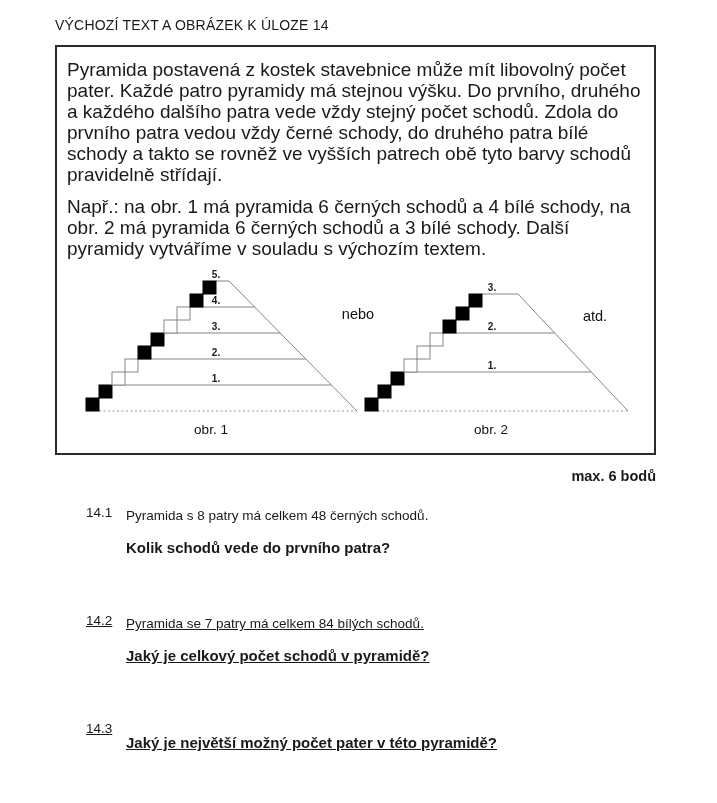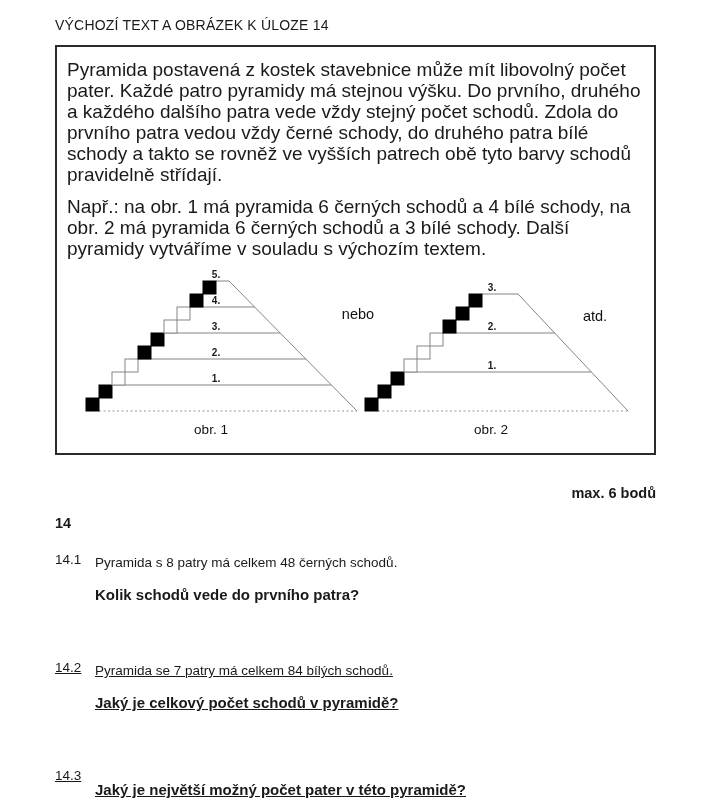--- a/index.html
+++ b/index.html
@@ -35,34 +35,35 @@
   svg.figures { display: block; margin-top: 0; }
   svg text { font-family: "Liberation Sans", sans-serif; }
   .step-black { fill: #000000; stroke: #000000; stroke-width: 1; }
   .step-white { fill: #ffffff; stroke: #858585; stroke-width: 1; }
   .edge      { stroke: #858585; stroke-width: 1; fill: none; }
   .dotted    { stroke: #979797; stroke-width: 1; stroke-dasharray: 2 2.5; }
   .floor-label { font-size: 10px; font-weight: bold; fill: #1a1a1a; text-anchor: middle; }
   .caption   { font-size: 13.5px; fill: #111111; text-anchor: middle; }
   .connector { font-size: 14.5px; fill: #111111; text-anchor: middle; }
   .max-points {
-    margin-top: 30px;
+    margin-top: 13px;
     text-align: right;
     font-size: 14.5px;
     font-weight: bold;
   }
   .task-number {
     margin-top: 14px;
     font-size: 14.5px;
     font-weight: bold;
   }
   .question {
     display: grid;
     grid-template-columns: 40px 1fr;
     align-items: start;
+    margin-left: 31px;
   }
   .question.first { margin-top: 21px; }
   .question.later { margin-top: 57px; text-decoration: underline; }
   .q-num { font-size: 13.5px; }
   .q-statement {
     margin: 0;
     font-size: 13.5px;
     line-height: 21px;
     max-width: 561px;
   }
@@ -128,21 +129,20 @@
           <rect x="402" y="33" width="13" height="13" class="step-black"></rect>
           <text x="424" y="173" class="caption">obr. 2</text>
         </g>
         <text x="291" y="58" class="connector">nebo</text>
         <text x="528" y="60" class="connector">atd.</text>
       </svg>
   </div>
 
   <div class="max-points">max. 6 bodů</div>
 
-  <div class="task-number">14</div>
 
   <div class="question first">
     <div class="q-num">14.1</div>
     <div class="q-body">
       <p class="q-statement">Pyramida s 8 patry má celkem 48 černých schodů.</p>
       <p class="q-prompt">Kolik schodů vede do prvního patra?</p>
     </div>
   </div>
 
   <div class="question later">

